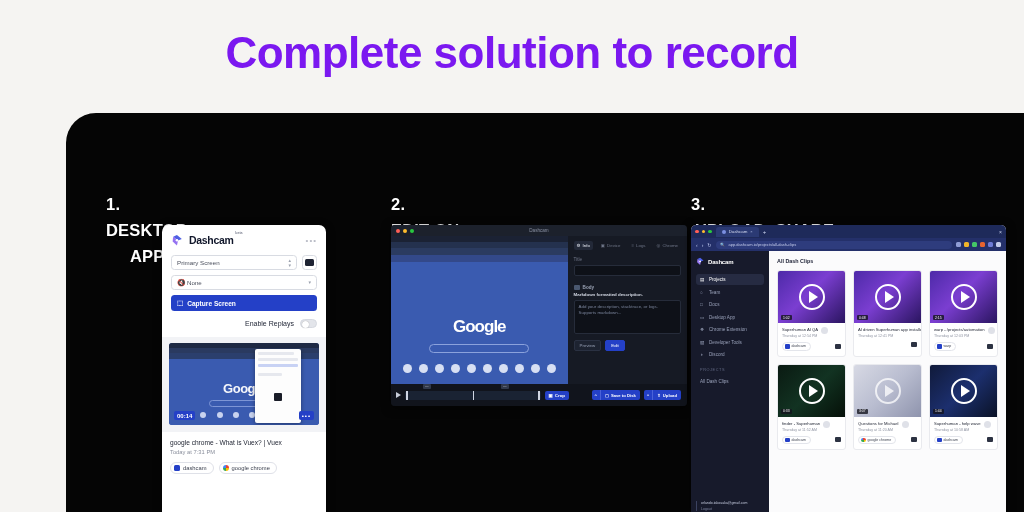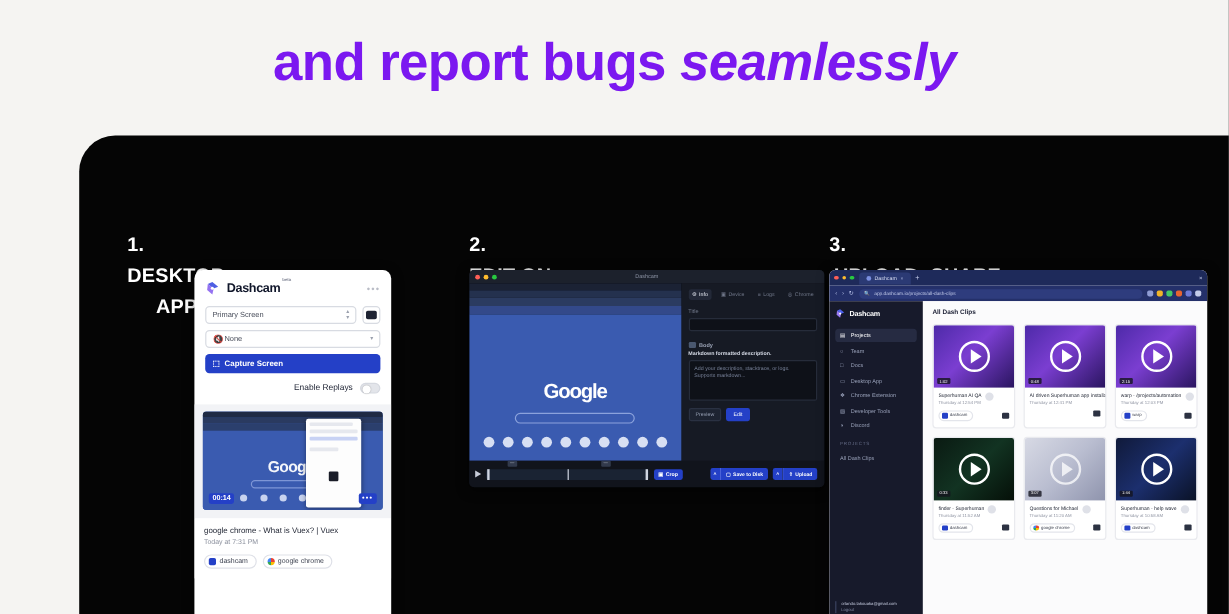--- a/index.html
+++ b/index.html
@@ -366,20 +366,21 @@
   }
   .card-chip .d { width: 4.5px; height: 4.5px; border-radius: 1px; background: #2440c7; display: block; }
   .card-chip .d.g { border-radius: 50%;
     background: conic-gradient(#ea4335 0 25%, #fbbc05 0 50%, #34a853 0 75%, #4285f4 0 100%); }
   .card-dl { margin-left: auto; width: 6px; height: 5px; background: #2c3242; border-radius: 1px; }
 </style>
 </head>
 <body>
 
 <div class="headline">
+  <div>Complete solution to record</div>
   <div><span>and report bugs </span><span class="em">seamlessly</span></div>
 </div>
 
 <div class="stage">
 
   <div class="col col-1">
     <div class="step-title">
       <span>1.</span>
       <span>DESKTOP</span>
       <span class="ind">APPLICATION</span>

